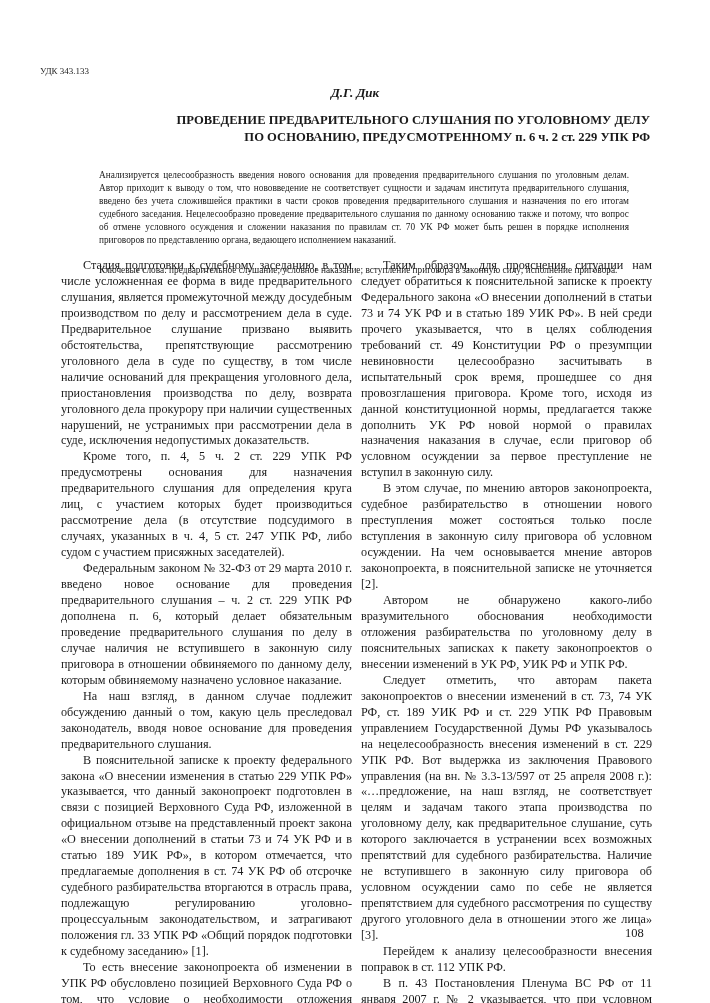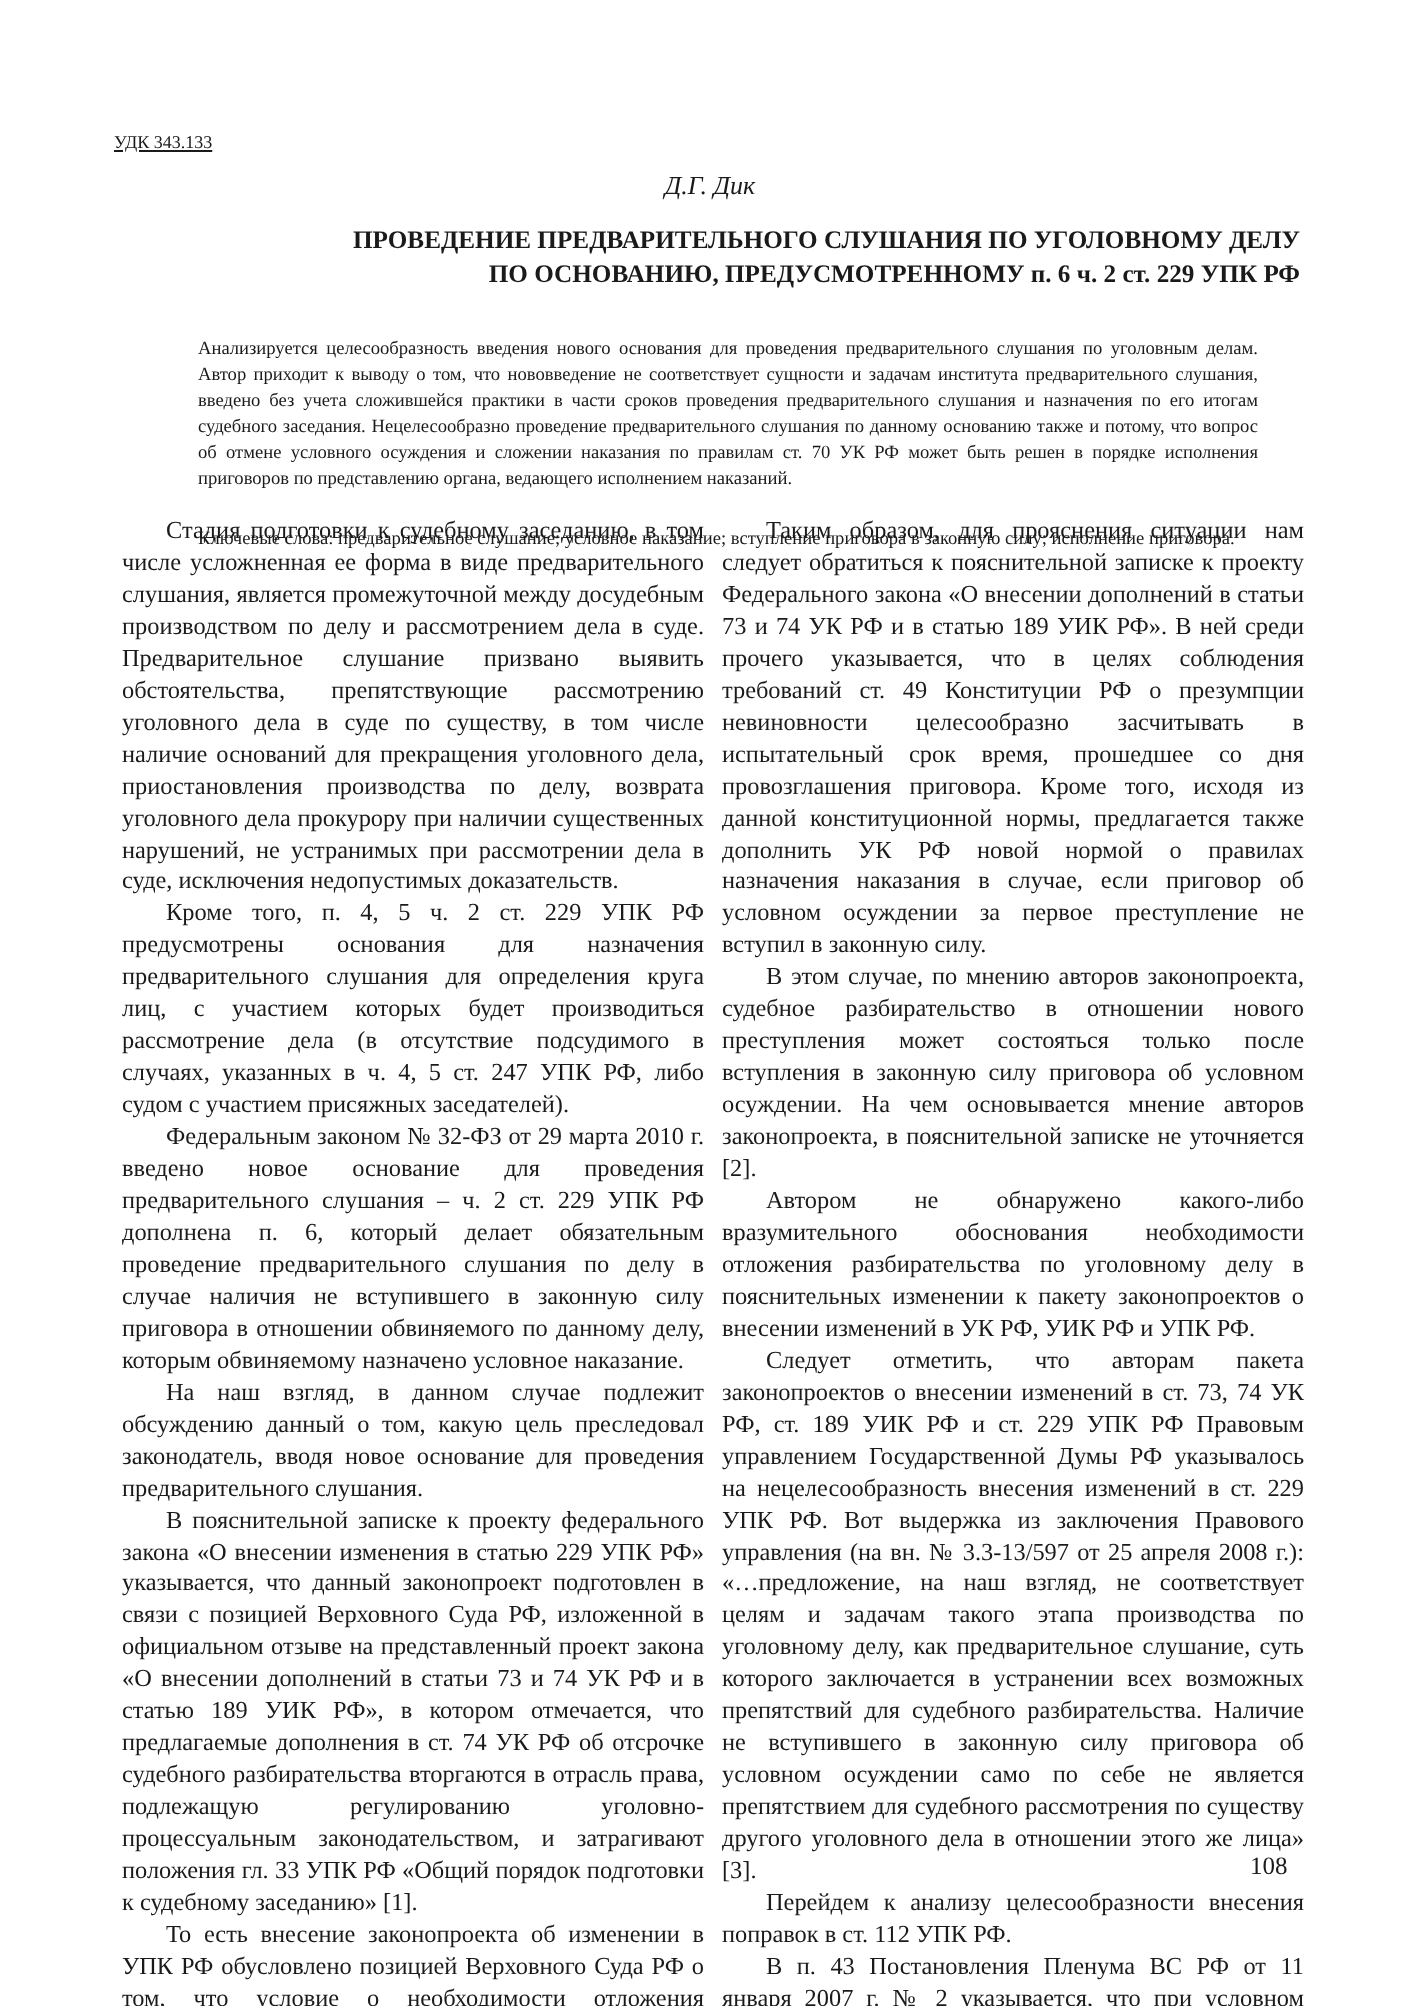--- a/index.html
+++ b/index.html
@@ -1,20 +1,20 @@
 <!DOCTYPE html>
 <html><head>
 <meta charset="utf-8">
 <style>
   html, body { margin: 0; padding: 0; background: #ffffff; }
   body { width: 710px; height: 1003px; position: relative; overflow: hidden;
          font-family: "Liberation Serif", "DejaVu Serif", serif; color: #1a1a1a; }
-  .udk { position: absolute; left: 57px; top: 66px; font-size: 9px; text-decoration: underline; }
+  .udk { position: absolute; left: 40px; top: 66px; font-size: 9px; }
   .author { position: absolute; left: 0; width: 710px; top: 85px; text-align: center;
-            font-size: 13px; font-style: italic; }
+            font-size: 13px; font-style: italic; font-weight: bold; }
   .title { position: absolute; left: 60px; width: 590px; top: 112px; text-align: right;
            font-size: 12.6px; font-weight: bold; line-height: 17px; }
   .abstract { position: absolute; left: 83px; width: 562px; top: 153px;
               font-size: 9.3px; line-height: 13.1px; text-align: justify; }
   .abstract p { margin: 16px; }
   .kw-label { font-weight: normal; }
   .col { position: absolute; top: 258px; width: 291px; font-size: 12.2px;
          line-height: 15.95px; text-align: justify; }
   .col.left { left: 61px; }
   .col.right { left: 361px; }
@@ -41,19 +41,19 @@
   <p>Кроме того, п. 4, 5 ч. 2 ст. 229 УПК РФ предусмотрены основания для назначения предварительного слушания для определения круга лиц, с участием которых будет производиться рассмотрение дела (в отсутствие подсудимого в случаях, указанных в ч. 4, 5 ст. 247 УПК РФ, либо судом с участием присяжных заседателей).</p>
   <p>Федеральным законом № 32-ФЗ от 29 марта 2010 г. введено новое основание для проведения предварительного слушания – ч. 2 ст. 229 УПК РФ дополнена п. 6, который делает обязательным проведение предварительного слушания по делу в случае наличия не вступившего в законную силу приговора в отношении обвиняемого по данному делу, которым обвиняемому назначено условное наказание.</p>
   <p>На наш взгляд, в данном случае подлежит обсуждению данный о том, какую цель преследовал законодатель, вводя новое основание для проведения предварительного слушания.</p>
   <p>В пояснительной записке к проекту федерального закона «О внесении изменения в статью 229 УПК РФ» указывается, что данный законопроект подготовлен в связи с позицией Верховного Суда РФ, изложенной в официальном отзыве на представленный проект закона «О внесении дополнений в статьи 73 и 74 УК РФ и в статью 189 УИК РФ», в котором отмечается, что предлагаемые дополнения в ст. 74 УК РФ об отсрочке судебного разбирательства вторгаются в отрасль права, подлежащую регулированию уголовно-процессуальным законодательством, и затрагивают положения гл. 33 УПК РФ «Общий порядок подготовки к судебному заседанию» [1].</p>
   <p>То есть внесение законопроекта об изменении в УПК РФ обусловлено позицией Верховного Суда РФ о том, что условие о необходимости отложения рассмотрения дела до вступления приговора, которым подсудимому назначено условное наказание, в законную силу, не может содержаться в Уголовном кодексе РФ.</p>
 </div>
 
 <div class="col right">
   <p>Таким образом, для прояснения ситуации нам следует обратиться к пояснительной записке к проекту Федерального закона «О внесении дополнений в статьи 73 и 74 УК РФ и в статью 189 УИК РФ». В ней среди прочего указывается, что в целях соблюдения требований ст. 49 Конституции РФ о презумпции невиновности целесообразно засчитывать в испытательный срок время, прошедшее со дня провозглашения приговора. Кроме того, исходя из данной конституционной нормы, предлагается также дополнить УК РФ новой нормой о правилах назначения наказания в случае, если приговор об условном осуждении за первое преступление не вступил в законную силу.</p>
   <p>В этом случае, по мнению авторов законопроекта, судебное разбирательство в отношении нового преступления может состояться только после вступления в законную силу приговора об условном осуждении. На чем основывается мнение авторов законопроекта, в пояснительной записке не уточняется [2].</p>
-  <p>Автором не обнаружено какого-либо вразумительного обоснования необходимости отложения разбирательства по уголовному делу в пояснительных изменении к пакету законопроектов о внесении изменений в УК РФ, УИК РФ и УПК РФ.</p>
+  <p>Автором не обнаружено какого-либо вразумительного обоснования необходимости отложения разбирательства по уголовному делу в пояснительных записках к пакету законопроектов о внесении изменений в УК РФ, УИК РФ и УПК РФ.</p>
   <p>Следует отметить, что авторам пакета законопроектов о внесении изменений в ст. 73, 74 УК РФ, ст. 189 УИК РФ и ст. 229 УПК РФ Правовым управлением Государственной Думы РФ указывалось на нецелесообразность внесения изменений в ст. 229 УПК РФ. Вот выдержка из заключения Правового управления (на вн. № 3.3-13/597 от 25 апреля 2008 г.): «…предложение, на наш взгляд, не соответствует целям и задачам такого этапа производства по уголовному делу, как предварительное слушание, суть которого заключается в устранении всех возможных препятствий для судебного разбирательства. Наличие не вступившего в законную силу приговора об условном осуждении само по себе не является препятствием для судебного рассмотрения по существу другого уголовного дела в отношении этого же лица» [3].</p>
   <p>Перейдем к анализу целесообразности внесения поправок в ст. 112 УПК РФ.</p>
   <p>В п. 43 Постановления Пленума ВС РФ от 11 января 2007 г. № 2 указывается, что при условном осуждении по второму приговору за преступление, совершенное до провозглашения первого приговора, по которому также было применено условное осуждение, суд в резолютивной части второго приговора должен</p>
 </div>
 
 <div class="page-num">108</div>
 
 </body></html>

